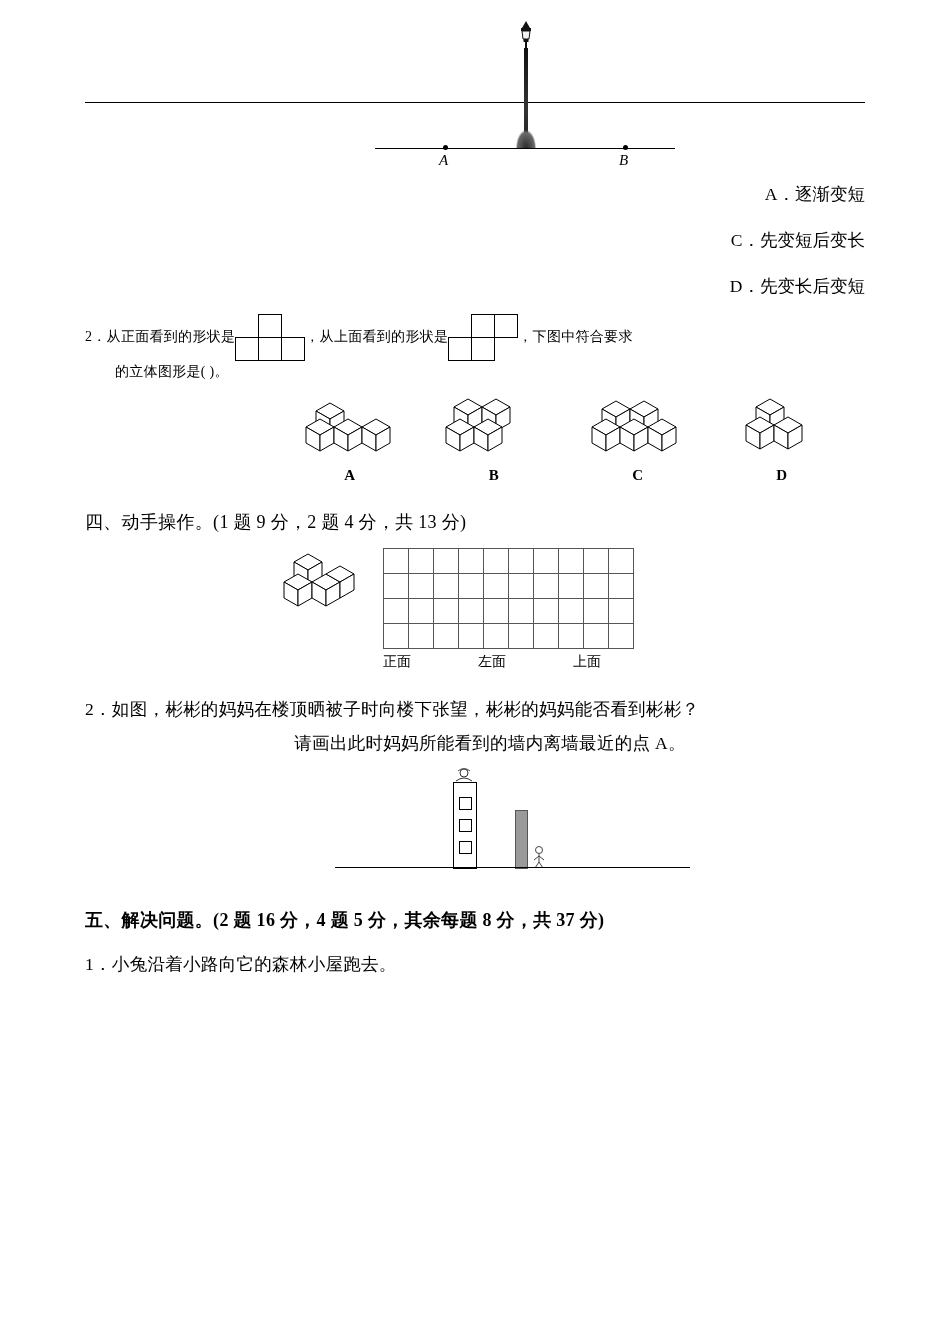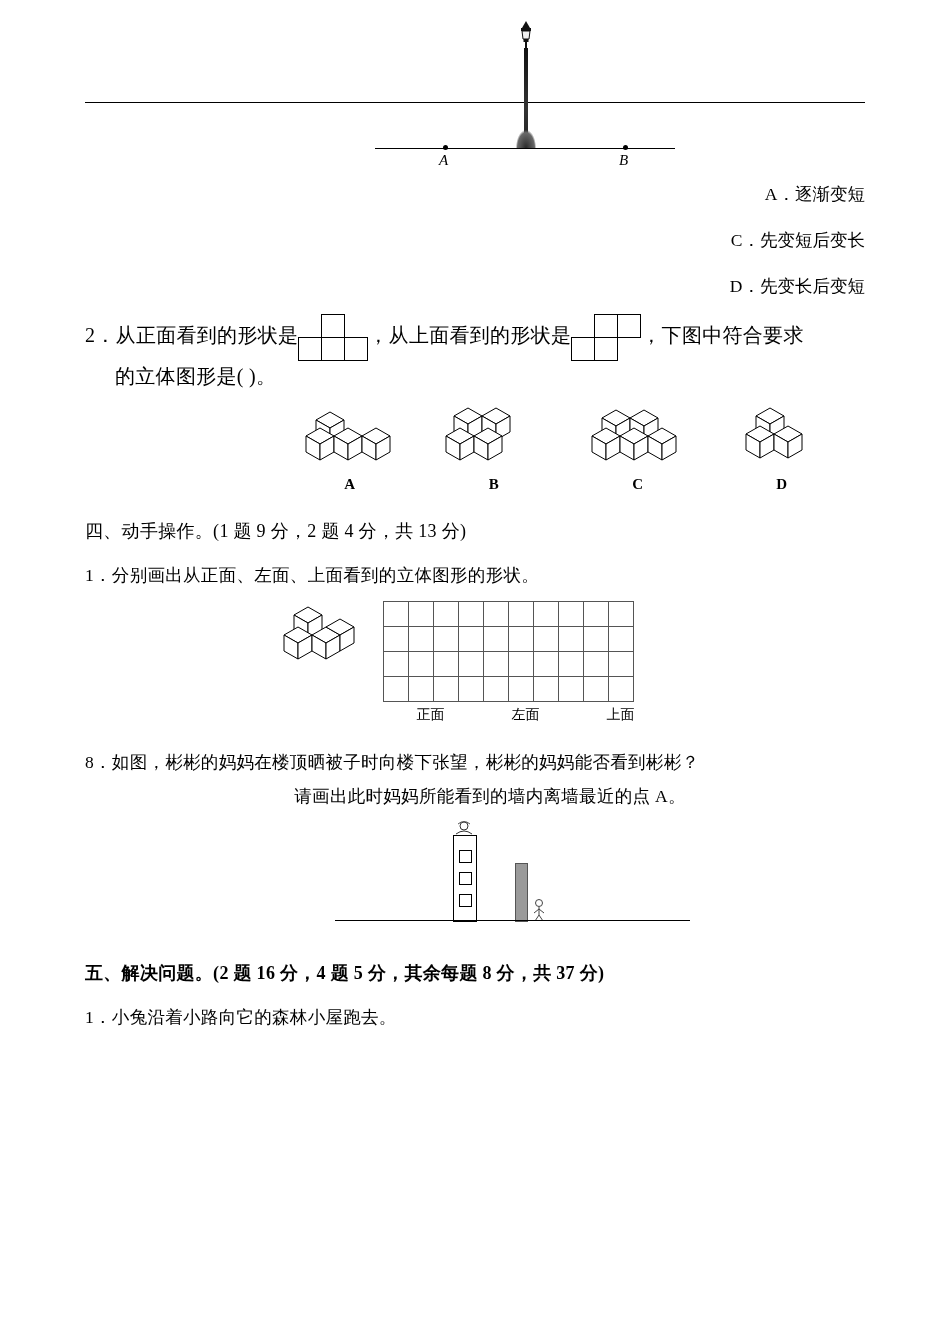--- a/index.html
+++ b/index.html
@@ -26,21 +26,21 @@
     position: absolute;
     left: 85px;
     top: 84px;
     width: 780px;
     height: 0;
     border-top: 1.5px solid #000;
   }
 
   
   .q-text {
-    font-size: 20px;
+    font-size: 14px;
     line-height: 1.55;
     letter-spacing: 0.3px;
   }
   .indent-opt {
     margin-left: 38px;
     font-size: 17.5px;
     font-family: "Liberation Serif", serif;
   }
 
   
@@ -181,21 +181,21 @@
     padding: 0;
   }
   .view-labels {
     margin-left: 195px;
     margin-top: 4px;
     display: flex;
     font-size: 14px;
   }
   .view-labels span {
     display: inline-block;
-    text-align: center;
+    text-align: left;
   }
 
   
   .bldg-fig {
     position: relative;
     height: 115px;
     margin-top: 12px;
     margin-left: 0;
   }
   .bldg-base {
@@ -396,21 +396,20 @@
           <polygon points="58,36 72,28 72,44 58,52" fill="#fff"></polygon>
         </g>
       </svg>
       <div class="lbl">D</div>
     </div>
 
   </div>
 
   <div class="sec-head" style="">四、动手操作。(1 题 9 分，2 题 4 分，共 13 分)</div>
 
-  <div class="q-line">1．分别画出从正面、左面、上面看到的立体图形的形状。</div>
 
   <div class="draw-area">
     <svg width="85" height="78" viewBox="0 0 85 78">
       <g fill="none" stroke="#000" stroke-width="1">
         <polygon points="14,14 28,6 42,14 28,22" fill="#fff"></polygon>
         <polygon points="14,14 14,30 28,38 28,22" fill="#fff"></polygon>
         <polygon points="28,22 42,14 42,30 28,38" fill="#fff"></polygon>
 
         <polygon points="4,34 18,26 32,34 18,42" fill="#fff"></polygon>
         <polygon points="4,34 4,50 18,58 18,42" fill="#fff"></polygon>
@@ -477,21 +476,21 @@
     </tbody>
       </table>
   </div>
 
   <div class="view-labels" style="margin-left:298px;">
     <span style="width:95px;">正面</span>
     <span style="width:95px;">左面</span>
     <span style="width:95px;">上面</span>
   </div>
 
-  <div class="q-line" style="margin-top:26px;">8．如图，彬彬的妈妈在楼顶晒被子时向楼下张望，彬彬的妈妈能否看到彬彬？</div>
+  <div class="q-line" style="margin-top:26px;">2．如图，彬彬的妈妈在楼顶晒被子时向楼下张望，彬彬的妈妈能否看到彬彬？</div>
   <div class="q-sub">请画出此时妈妈所能看到的墙内离墙最近的点 A。</div>
 
   <div class="bldg-fig">
     <div class="bldg-tower">
       <div class="bldg-win" style="top:14px;"></div>
       <div class="bldg-win" style="top:36px;"></div>
       <div class="bldg-win" style="top:58px;"></div>
     </div>
     <div class="bldg-wall"></div>
     <svg class="person-mom" width="26" height="18" viewBox="0 0 26 18">

